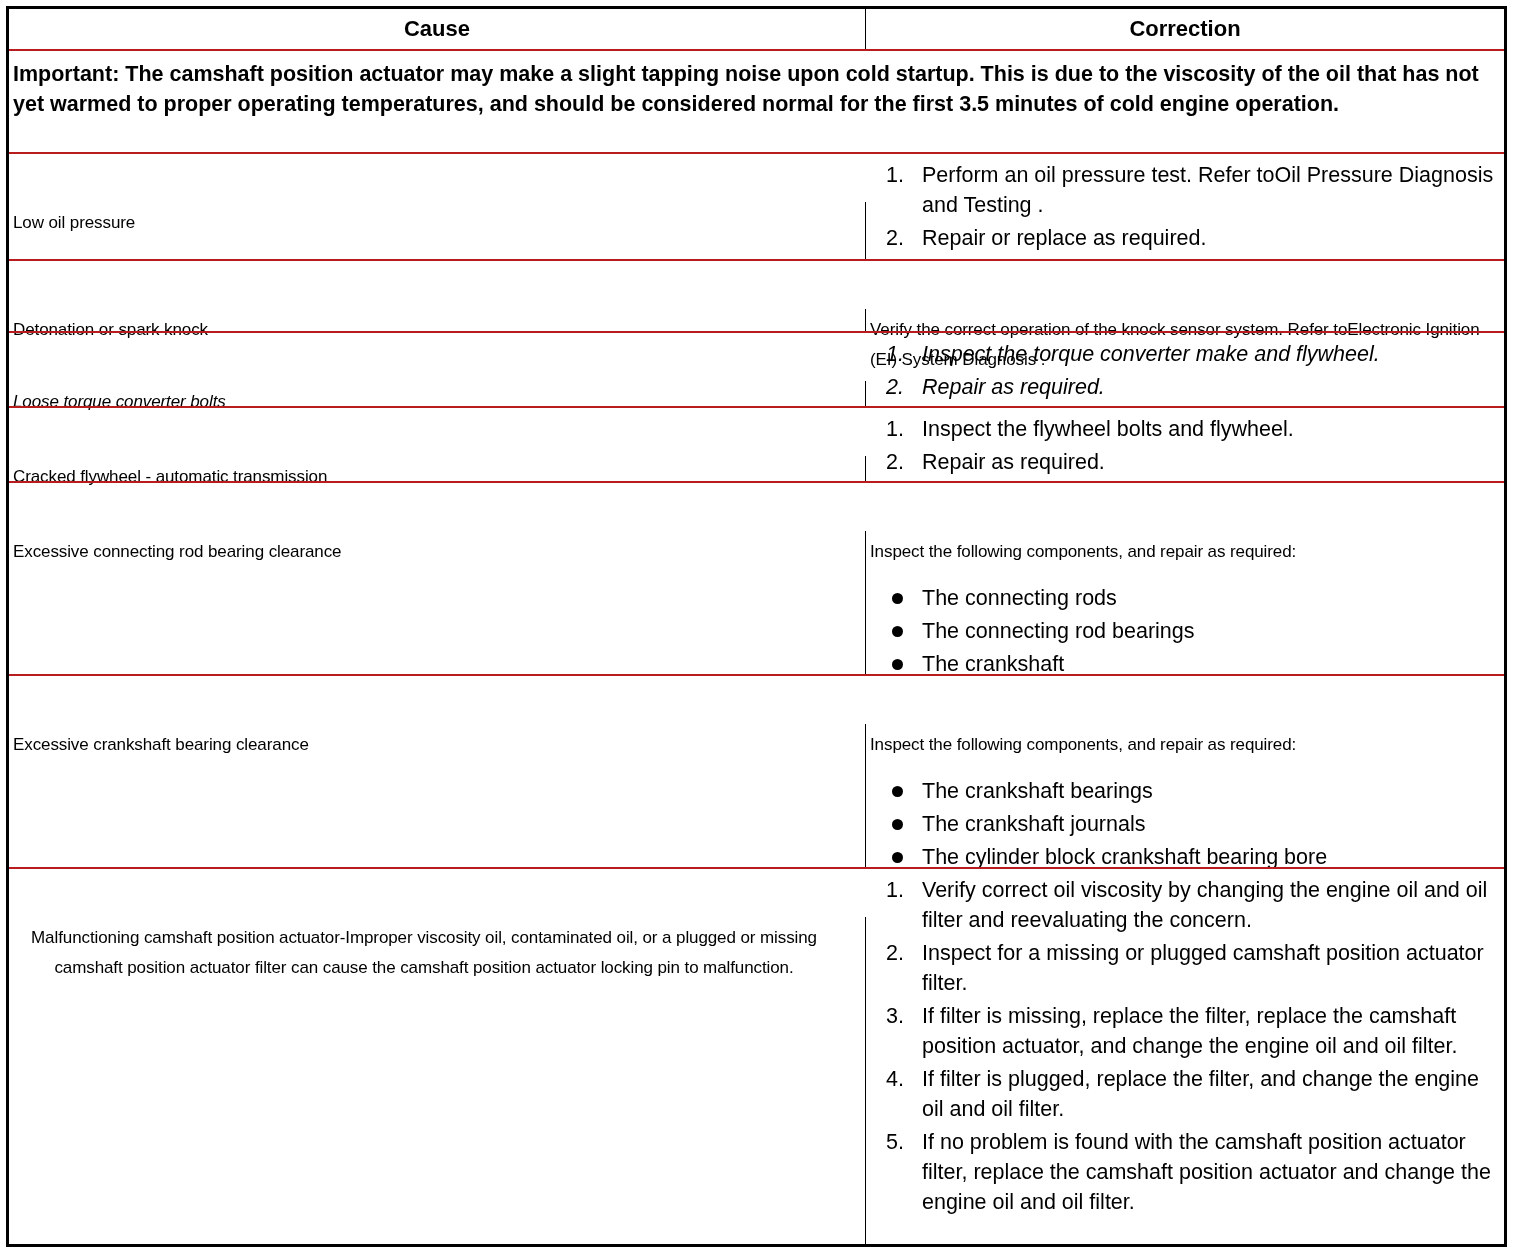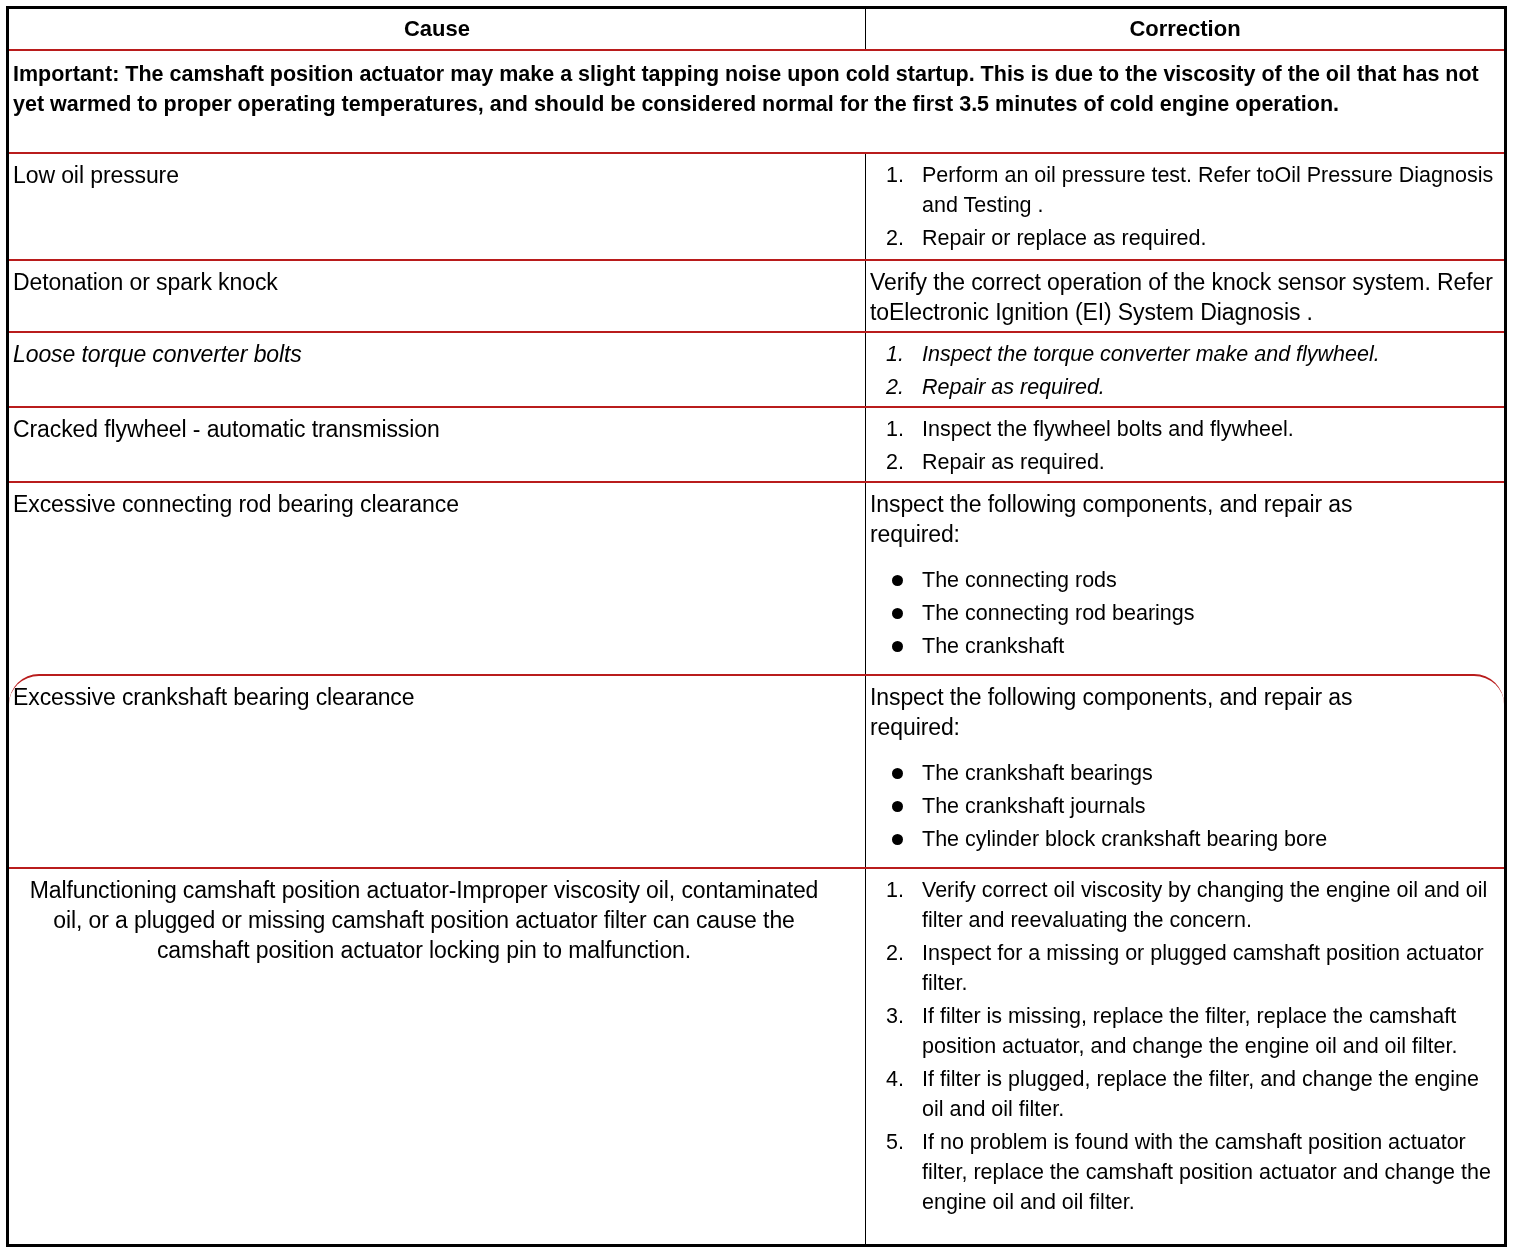--- a/index.html
+++ b/index.html
@@ -7,21 +7,21 @@
          font-family: "Liberation Sans", sans-serif; color: #000; }
   .tbl { position: absolute; left: 6px; top: 6px; width: 1501px; height: 1241px;
          border: 3px solid #000; box-sizing: border-box; }
   .row { position: absolute; left: 0; width: 100%; box-sizing: border-box;
          border-top: 2px solid #b91c1c; }
   .row.first { border-top: none; }
   .cell { position: absolute; top: 0; bottom: 0; box-sizing: border-box; }
   .c1 { left: 0; width: 857px; border-right: 1.5px solid #000; }
   .c2 { left: 857px; right: 0; }
   .hdr { font-weight: bold; font-size: 22px; text-align: center; line-height: 40px; }
-  .txt { font-size: 23px; line-height: 30px; padding: 6px 7px 0 4px; letter-spacing: -0.1px; }
+  .txt { font-size: 17px; line-height: 30px; padding: 6px 7px 0 4px; letter-spacing: -0.1px; margin-top: 48px; }
   .imp { font-weight: bold; font-size: 21.5px; line-height: 30px; padding: 8px 6px 0 4px; }
   ol.steps, ul.bul { margin: 0; padding: 6px 0 0 0; list-style: none; }
   ol.steps li, ul.bul li { position: relative; padding-left: 56px; font-size: 21.5px;
                            line-height: 30px; margin-bottom: 3px; padding-right: 4px; }
   .num { position: absolute; left: 20px; top: 0; }
   .dot { position: absolute; left: 26px; top: 10px; width: 11px; height: 11px;
          border-radius: 50%; background: #000; }
   ul.bul { padding-top: 20px; }
 </style>
 </head>
@@ -78,21 +78,21 @@
     <div class="cell c2">
       <div class="txt" style="padding-right:100px;">Inspect the following components, and repair as required:</div>
       <ul class="bul" style="padding-top:16px;">
         <li><span class="dot"></span><span>The connecting rods</span></li>
         <li><span class="dot"></span><span>The connecting rod bearings</span></li>
         <li><span class="dot"></span><span>The crankshaft</span></li>
       </ul>
     </div>
   </div>
 
-  <div class="row" style="top:665px;height:193px;border-radius:30px;">
+  <div class="row" style="top:665px;height:193px;">
     <div class="cell c1 txt">Excessive crankshaft bearing clearance</div>
     <div class="cell c2">
       <div class="txt" style="padding-right:100px;">Inspect the following components, and repair as required:</div>
       <ul class="bul" style="padding-top:16px;">
         <li><span class="dot"></span><span>The crankshaft bearings</span></li>
         <li><span class="dot"></span><span>The crankshaft journals</span></li>
         <li><span class="dot"></span><span>The cylinder block crankshaft bearing bore</span></li>
       </ul>
     </div>
   </div>

